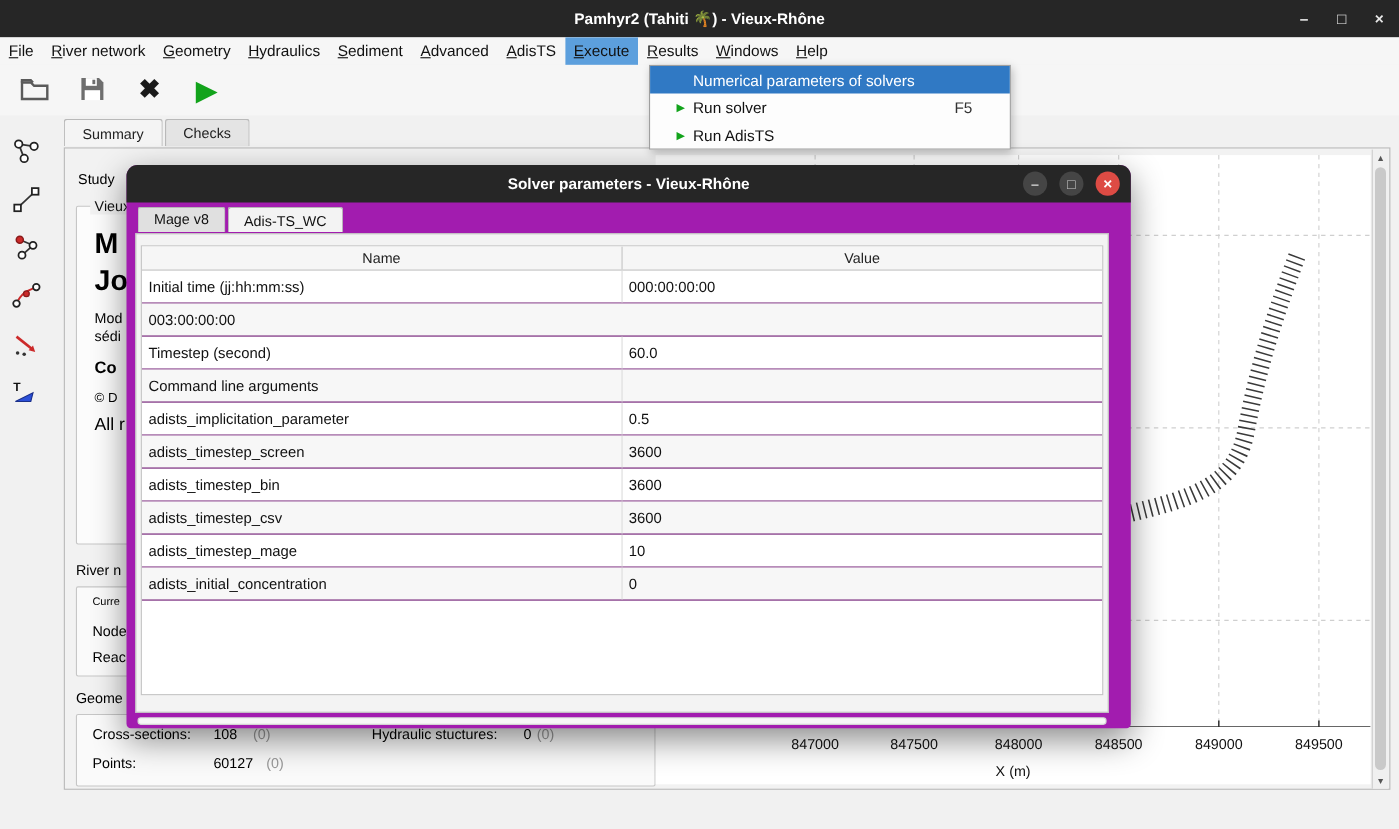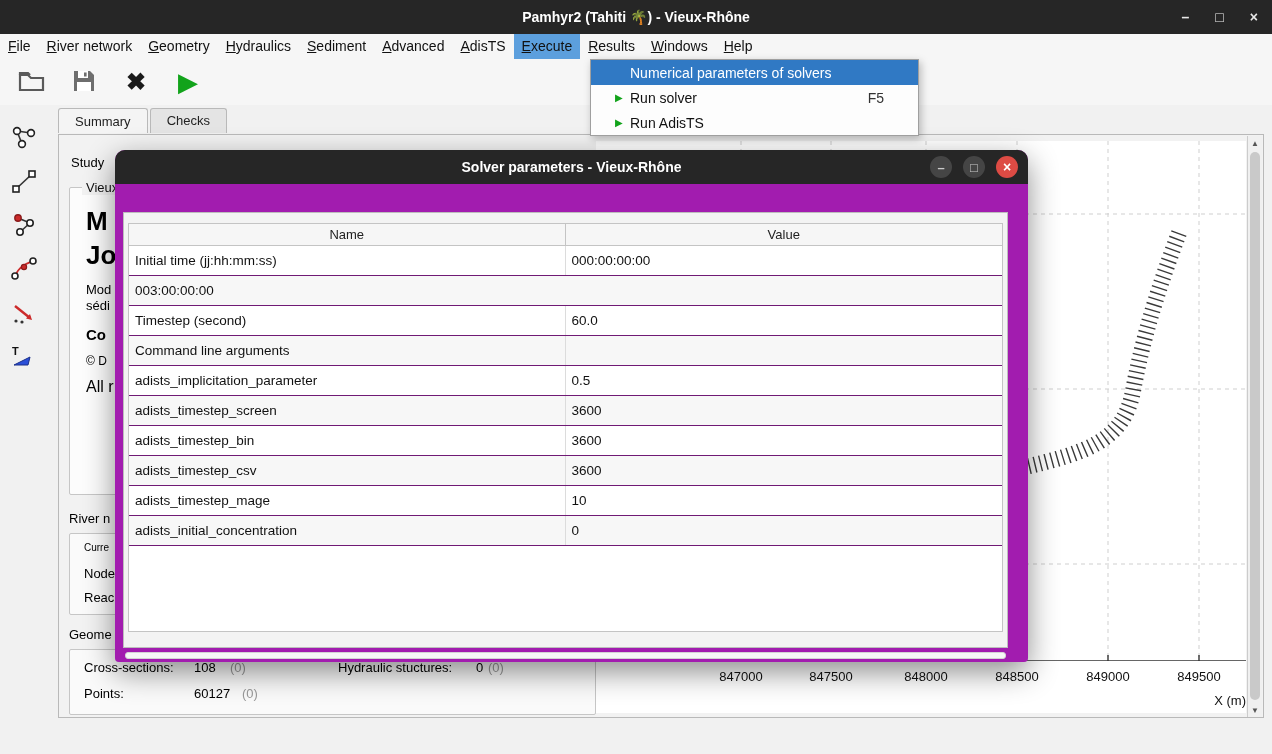--- a/index.html
+++ b/index.html
@@ -37,21 +37,21 @@
     border:1px solid #b9b9b9;}
   .gbox{position:absolute;background:#fafafa;border:1px solid #c6c6c6;border-radius:2px;}
   .gbox-title{position:absolute;top:-8px;left:12px;background:#f2f2f2;padding:0 4px;font-size:13px;color:#111;}
   .frag{position:absolute;white-space:nowrap;color:#000000;}
   .big{font-size:26px;font-weight:700;}
   .gray{color:#999;}
   
   .plot{position:absolute;left:537px;top:6px;width:650px;height:572px;background:#ffffff;}
   .plot svg{display:block;}
   .xtick{position:absolute;top:528px;width:64px;text-align:center;font-size:13px;color:#111;}
-  .xlabel{position:absolute;top:552px;left:0;width:650px;text-align:right;font-size:13px;color:#111;}
+  .xlabel{position:absolute;top:552px;left:0;width:650px;text-align:center;font-size:13px;color:#111;}
   
   .vscroll{position:absolute;right:1px;top:1px;width:15px;height:581px;background:#f0f0f0;border-left:1px solid #cccccc;}
   .vscroll .arrow{position:absolute;left:0;width:14px;height:14px;display:flex;align-items:center;justify-content:center;
     font-size:8px;color:#555;}
   .vscroll .thumb{position:absolute;left:2px;width:10px;border-radius:5px;background:#c9c9c9;}
   
   .dropdown{position:absolute;left:590px;top:59px;width:329px;background:#fdfdfd;border:1px solid #9f9f9f;
     z-index:60;box-shadow:2px 3px 8px rgba(0,0,0,0.25);}
   .dd-item{height:25px;display:flex;align-items:center;padding:0 24px;font-size:14px;color:#111;}
   .dd-item .ic{width:15px;font-size:10px;color:#12a31b;}
@@ -304,20 +304,24 @@
 <div class="dialog">
   <div class="dlg-titlebar">
     <span>Solver parameters - Vieux-Rhône</span>
     <div class="dlg-controls">
       <div class="cbtn">–</div>
       <div class="cbtn">□</div>
       <div class="cbtn close">×</div>
     </div>
   </div>
 
+  <div class="dlg-tabs">
+    <div class="dlg-tab">Mage v8</div>
+    <div class="dlg-tab active">Adis-TS_WC</div>
+  </div>
 
   <div class="dlg-frame"></div>
 
   <div class="ptable">
     <div class="thead">
       <div class="hc">Name</div>
       <div class="hc">Value</div>
     </div>
     <div class="trow">
       <div class="tcell name">Initial time (jj:hh:mm:ss)</div>

